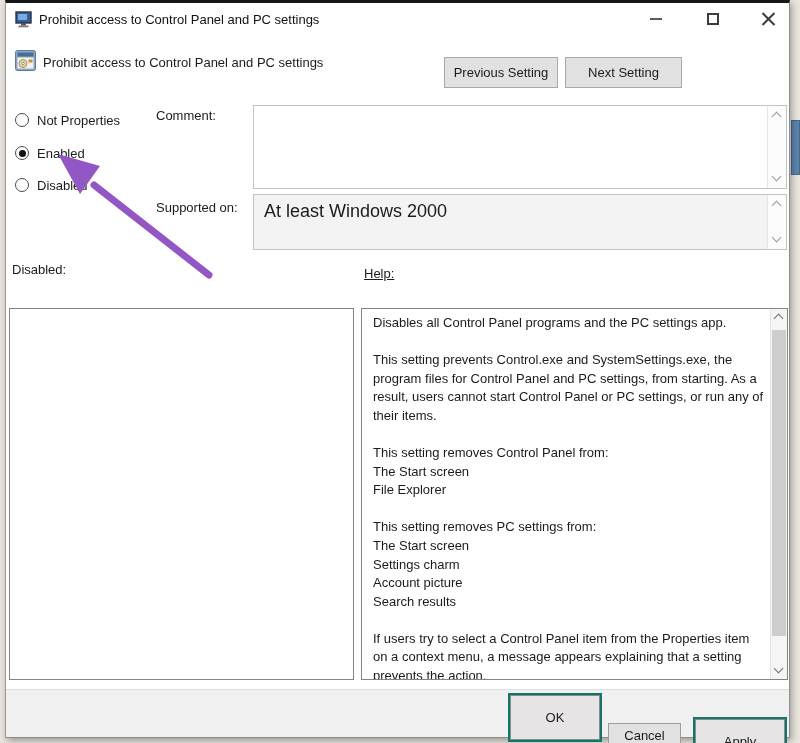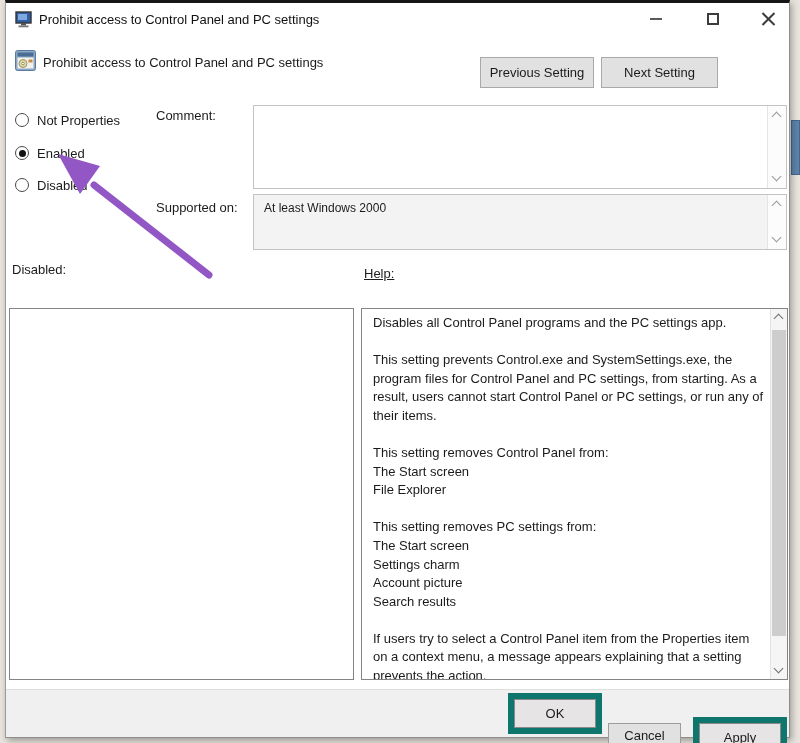--- a/index.html
+++ b/index.html
@@ -38,21 +38,21 @@
   .glyph-close::before, .glyph-close::after {
     content:""; position:absolute; left:-1px; top:6px; width:17px; height:2px; background:#3c3c3c;
   }
   .glyph-close::before{ transform:rotate(45deg);} .glyph-close::after{ transform:rotate(-45deg);}
   
   .policy-icon { position:absolute; left:9px; top:47px; width:21px; height:21px; }
   .setting-name { position:absolute; left:37px; top:52px; font-size:13px; white-space:nowrap; }
   .hdr-btn {
     position:absolute; top:54px; height:31px; background:#e1e1e1; border:1px solid #a9a9a9;
     font-family:"Liberation Sans",sans-serif; font-size:13px; color:#1b1b1b;
-    display:flex; align-items:center; justify-content:center; cursor:default;margin-left:36px;
+    display:flex; align-items:center; justify-content:center; cursor:default;
   }
   .hdr-btn-prev { left:438px; width:114px; }
   .hdr-btn-next { left:559px; width:117px; }
   
   .radio-row { position:absolute; left:9px; display:flex; align-items:center; gap:8px; height:18px; cursor:default; }
   .radio-row-0 { top:108px; } .radio-row-1 { top:141px; } .radio-row-2 { top:173px; }
   .radio-circle {
     width:14px; height:14px; border-radius:50%; border:1px solid #4a4a4a; background:#fff;
     display:flex; align-items:center; justify-content:center; flex:0 0 auto;
   }
@@ -63,21 +63,21 @@
   .field-label { position:absolute; font-size:13px; white-space:nowrap; }
   .comment-label { left:150px; top:105px; }
   .supported-label { left:150px; top:197px; }
   .options-label { left:6px; top:259px; }
   .help-label { left:358px; top:263px;text-decoration:underline; }
   .textbox {
     position:absolute; left:247px; width:534px; border:1px solid #c3c3c3; background:#fff;
   }
   .comment-box { top:102px; height:84px; }
   .supported-box { top:191px; height:56px; background:#f3f3f3; }
-  .textbox-value { position:absolute; left:10px; top:6px; font-size:12px; color:#1b1b1b; }
+  .textbox-value { position:absolute; left:10px; top:6px; font-size:18px; color:#1b1b1b; }
   .spin-col {
     position:absolute; right:0; top:0; bottom:0; width:19px;
     border-left:1px solid #e4e4e4; background:#fcfcfc;
   }
   .spin-up, .spin-down { position:absolute; left:5px; width:8px; height:8px; }
   .spin-up { top:7px; } .spin-down { bottom:7px; }
   .chev { width:7px; height:7px; border-right:1.6px solid #9a9a9a; border-bottom:1.6px solid #9a9a9a; display:block; }
   .chev-up { transform:rotate(-135deg); } .chev-down { transform:rotate(45deg); }
   
   .panel { position:absolute; top:305px; height:372px; background:#fff; border:1px solid #848484; }
@@ -96,21 +96,21 @@
   
   .footer {
     position:absolute; left:0; bottom:0; width:100%; height:48px;
     background:#f0f0f0; border-top:1px solid #dfdfdf;
   }
   .dlg-btn {
     position:absolute; background:#e1e1e1; border:1px solid #9c9c9c;
     font-family:"Liberation Sans",sans-serif; font-size:13px; color:#1b1b1b;
     display:flex; align-items:center; justify-content:center; cursor:default;
   }
-  .highlight-wrap { position:absolute; top:690px; width:94px; height:41px; border:6px solid #0f766e; background:transparent; }
+  .highlight-wrap { position:absolute; top:690px; width:94px; height:49px; border:2px solid #0f766e; background:transparent; }
   .ok-wrap { left:502px; } .apply-wrap { left:687px;margin-top:24px; }
   .highlight-wrap .dlg-btn { position:relative; width:100%; height:100%; border-color:#8a8a8a; background:#e6e4e4; }
   .cancel-btn { left:602px; top:720px; width:73px; height:25px; }
   
   .anno-arrow { position:absolute; left:0; top:0; width:785px; height:738px; pointer-events:none; z-index:40; }
 </style>
 </head>
 <body>
 
 <div class="bg-scroll-fragment"></div>

